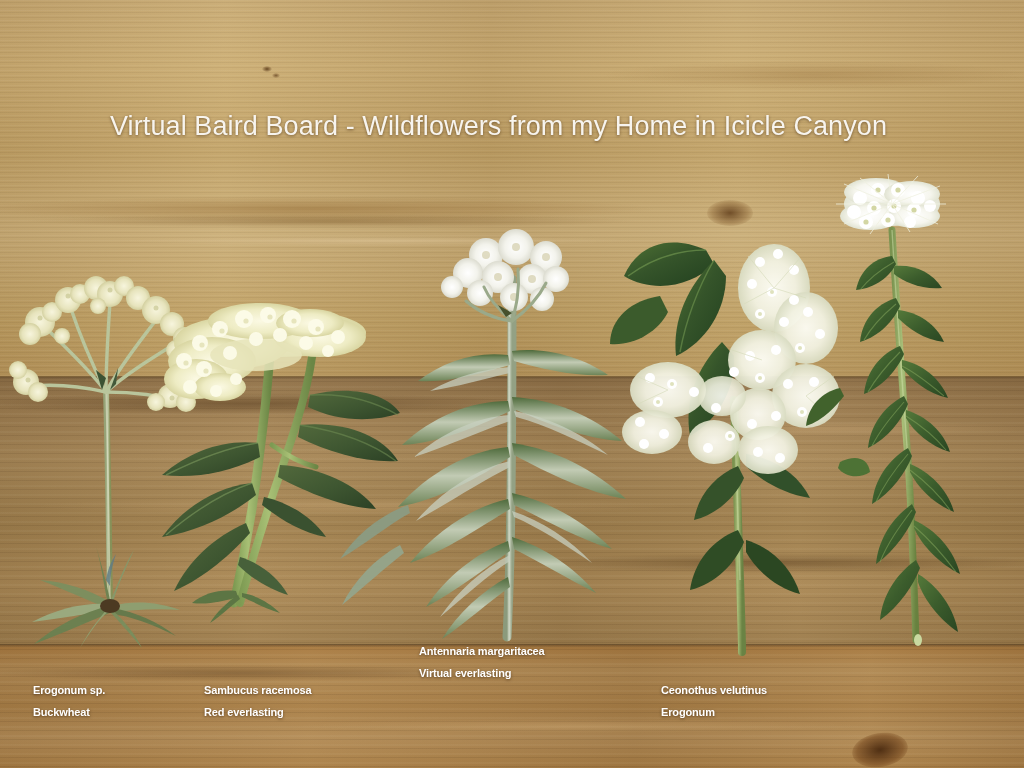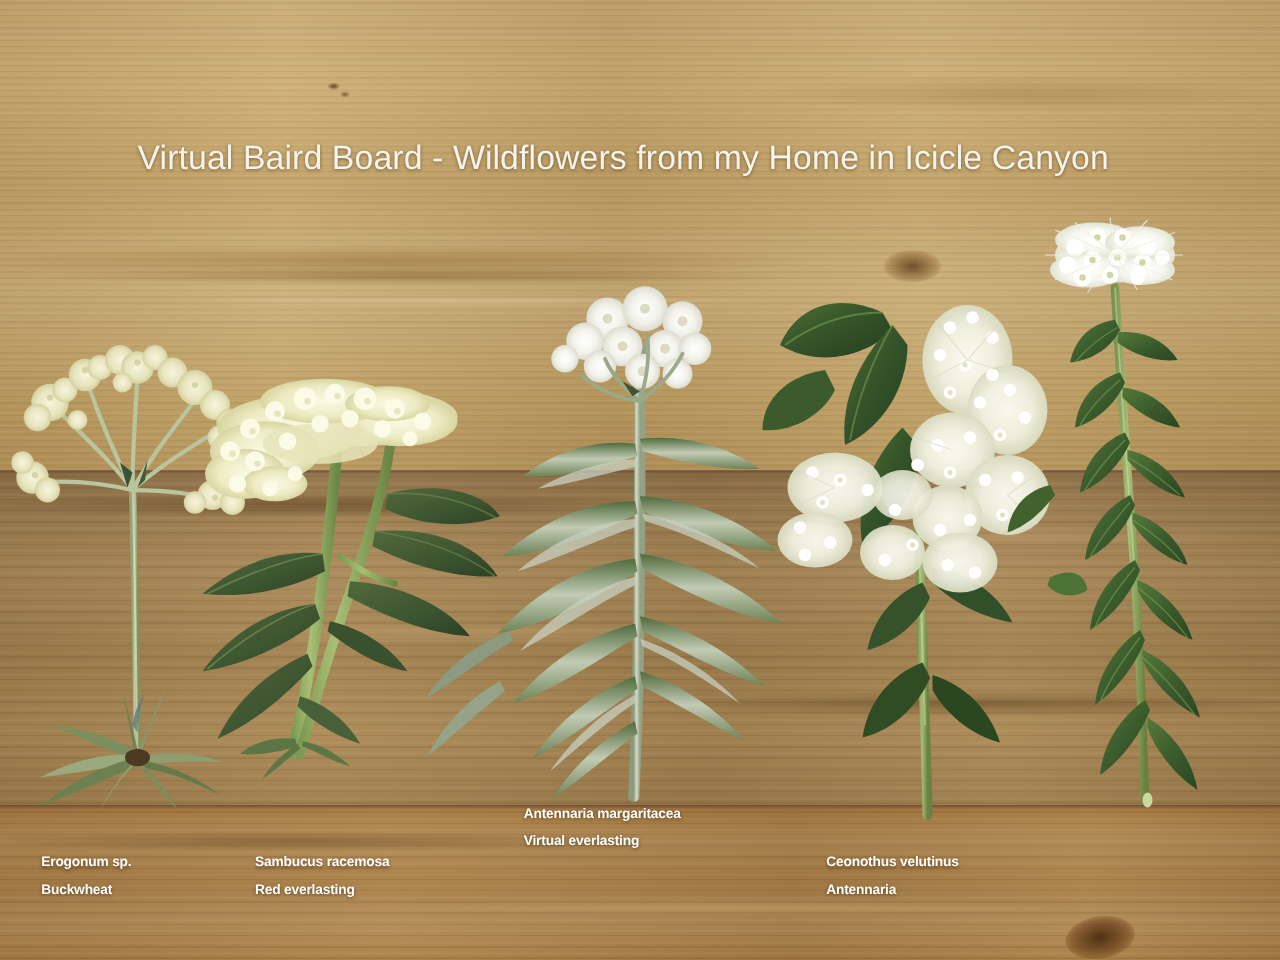--- a/index.html
+++ b/index.html
@@ -572,17 +572,17 @@
     <span class="com">Red everlasting</span>
   </div>
 
   <div class="label" style="left:419px;top:640px;">
     <span class="sci">Antennaria margaritacea</span>
     <span class="com">Virtual everlasting</span>
   </div>
 
   <div class="label" style="left:661px;top:679px;">
     <span class="sci">Ceonothus velutinus</span>
-    <span class="com">Antennaria</span>
+    <span class="com">Erogonum</span>
   </div>
 
 
 </div>
 
 </body></html>

